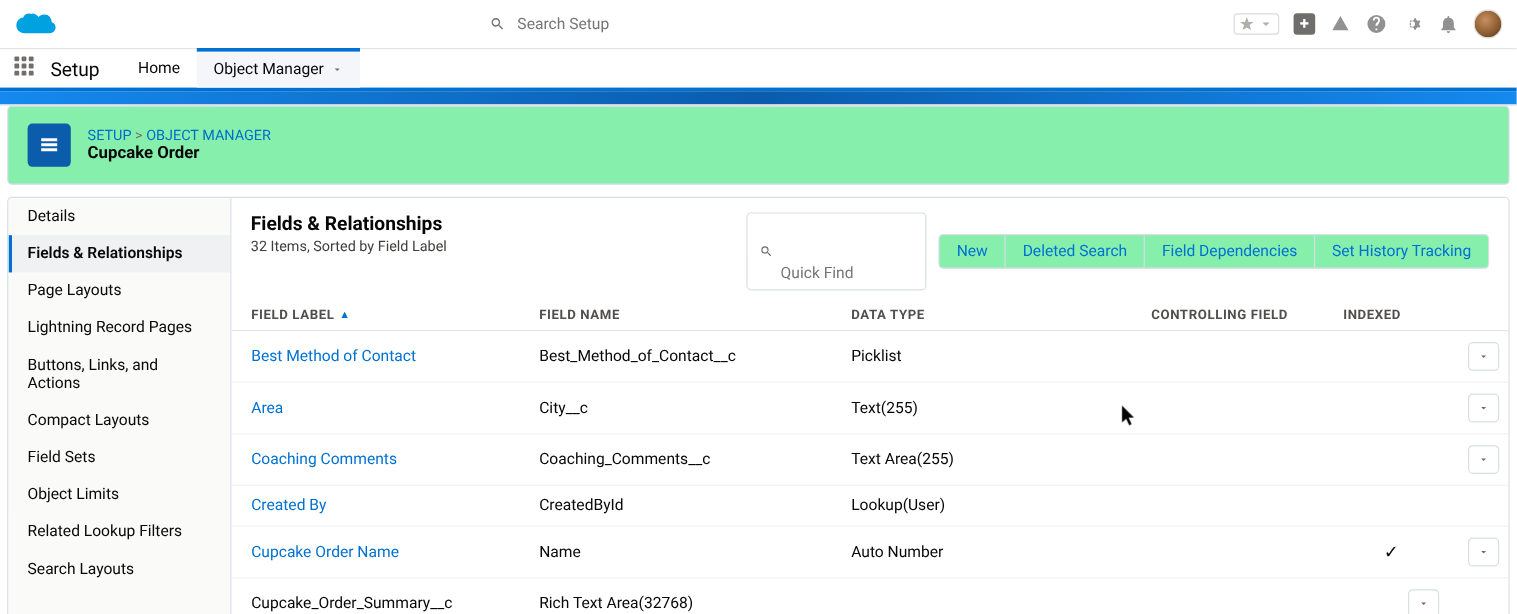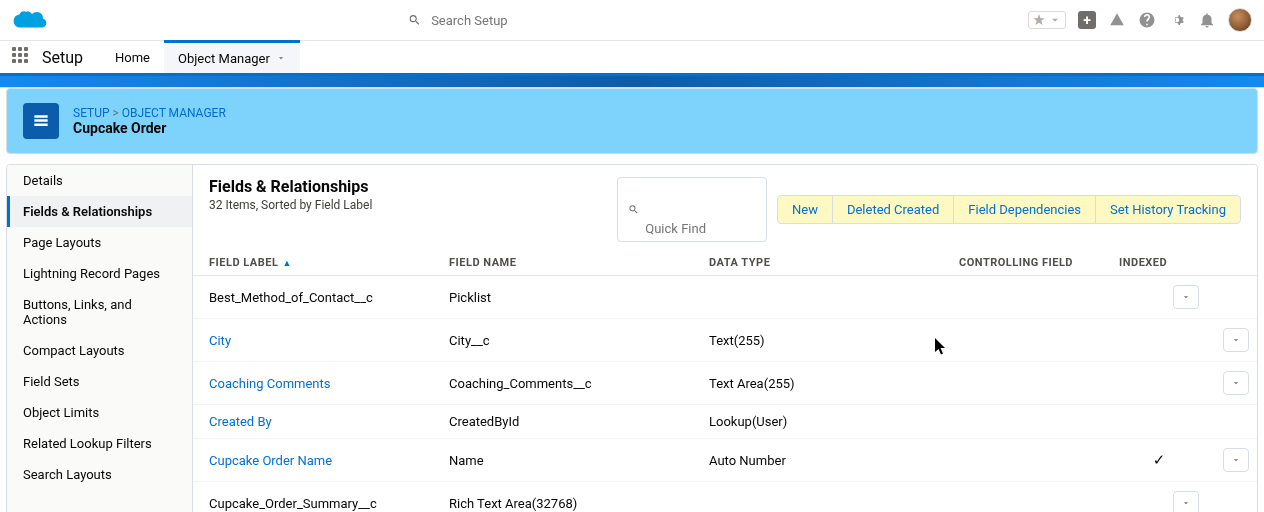--- a/index.html
+++ b/index.html
@@ -26,21 +26,21 @@
 .app-launcher span { background: #706e6b; border-radius: 1px; }
 .app-title { font-size: 16px; font-weight: 400; align-self: center; margin-right: 18px; }
 .nav-item { display: flex; align-items: center; padding: 0 14px; font-size: 13px; color: #080707; cursor: pointer; }
 .nav-item.active { border-top: 3px solid #0070d2; background: #f4f6f9; margin-top: -1px; }
 .nav-item .chev { margin-left: 6px; }
 
 
 .band { height: 12px; background: linear-gradient(90deg, #1589ee, #0b5cab, #1589ee); border-bottom: 1px solid #d8dde6; }
 
 
-.page-card { margin: 0 6px; background: #7dd3fc; border: 1px solid #d8dde6; border-radius: 4px; padding: 14px 16px; display: flex; align-items: center; gap: 14px; margin-top: 0; }
+.page-card { margin: 0 6px; background: #86efac; border: 1px solid #d8dde6; border-radius: 4px; padding: 14px 16px; display: flex; align-items: center; gap: 14px; margin-top: 0; }
 .obj-icon { width: 36px; height: 36px; background: #0b5cab; border-radius: 4px; display: flex; align-items: center; justify-content: center; }
 .obj-icon svg { width: 20px; height: 20px; fill: #fff; }
 .crumbs { font-size: 12px; color: #006dcc; }
 .crumbs a { color: #006dcc; text-decoration: none; }
 .crumbs .sep { color: #706e6b; }
 .obj-title { font-size: 14px; font-weight: 700; color: #080707; }
 
 
 .main { display: flex; margin: 10px 6px 0 6px; border: 1px solid #d8dde6; border-radius: 4px; background: #fafaf9; height: 356px; overflow: hidden; }
 .sidebar { width: 186px; background: #fafaf9; border-right: 1px solid #d8dde6; overflow-y: auto; position: relative; }
@@ -50,21 +50,21 @@
 .side-item.active { background: #f0f1f3; border-left: 3px solid #0070d2; font-weight: 600; padding-left: 13px; }
 
 .content { flex: 1; background: #fff; display: flex; flex-direction: column; overflow: hidden; position: relative; }
 .content-head { padding: 12px 16px 8px 16px; display: flex; align-items: flex-start; }
 .ch-title { font-size: 16px; font-weight: 700; }
 .ch-sub { font-size: 12px; color: #3e3e3c; margin-top: 2px; }
 .ch-actions { margin-left: auto; display: flex; align-items: center; gap: 10px; }
 .quick-find { display: flex; align-items: center; border: 1px solid #d8dde6; border-radius: 4px; padding: 5px 10px; width: 150px; background: #fff; }
 .quick-find svg { width: 13px; height: 13px; fill: #706e6b; margin-right: 6px; }
 .quick-find input { border: none; outline: none; font-size: 13px; width: 100%; margin-top: 38px; }
-.btn-group { display: flex; border: 1px solid #d8dde6; border-radius: 4px; overflow: hidden; background: #fef9c3; }
+.btn-group { display: flex; border: 1px solid #d8dde6; border-radius: 4px; overflow: hidden; background: #86efac; }
 .btn { padding: 6px 14px; font-size: 13px; color: #0070d2; cursor: pointer; border-right: 1px solid #d8dde6; }
 .btn:last-child { border-right: none; }
 
 .tbl { flex: 1; overflow-y: auto; }
 .tbl-head { display: grid; grid-template-columns: 240px 260px 250px 160px 80px 50px; padding: 6px 16px; font-size: 11px; font-weight: 700; letter-spacing: 0.5px; color: #514f4d; border-bottom: 1px solid #e5e5e5; text-align: right; }
 .tbl-head .col { display: flex; align-items: center; gap: 4px; }
 .tbl-head .sort-icn { font-size: 9px; color: #0070d2; }
 .tbl-row { display: grid; grid-template-columns: 240px 260px 250px 160px 80px 50px; padding: 9px 16px; font-size: 13px; align-items: center; border-bottom: 1px solid #f3f2f2; }
 .tbl-row:last-child { border-bottom: none; }
 .fl-link { color: #0070d2; cursor: pointer; }
@@ -187,53 +187,54 @@
       </div>
       <div class="ch-actions">
         <div class="quick-find">
           <svg viewBox="0 0 24 24">
               <path d="M15.5 14h-.79l-.28-.27A6.471 6.471 0 0016 9.5 6.5 6.5 0 109.5 16c1.61 0 3.09-.59 4.23-1.57l.27.28v.79l5 4.99L20.49 19l-4.99-5zm-6 0C7.01 14 5 11.99 5 9.5S7.01 5 9.5 5 14 7.01 14 9.5 11.99 14 9.5 14z"></path>
             </svg>
           <input placeholder="Quick Find" style="">
         </div>
         <div class="btn-group" id="btn-group">
             <div class="btn">New</div>
-            <div class="btn">Deleted Created</div>
+            <div class="btn">Deleted Search</div>
             <div class="btn">Field Dependencies</div>
             <div class="btn">Set History Tracking</div>
           </div>
       </div>
     </div>
 
     <div class="tbl">
       <div class="tbl-head">
         <div class="col">
             <span>FIELD LABEL</span>
             <span class="sort-icn">▲</span>
           </div>
         <div class="col">FIELD NAME</div>
         <div class="col">DATA TYPE</div>
         <div class="col">CONTROLLING FIELD</div>
         <div class="col">INDEXED</div>
         <div></div>
       </div>
       <div id="tbody">
           <div class="tbl-row">
+            <div class="fl-link">Best Method of Contact</div>
             <div>Best_Method_of_Contact__c</div>
             <div>Picklist</div>
             <div></div>
             <div class="check"></div>
             <div class="row-menu">
               <svg viewBox="0 0 24 24">
                 <path d="M7 10l5 5 5-5z"></path>
               </svg>
             </div>
           </div>
           <div class="tbl-row">
-            <div class="fl-link">City</div>
+            <div class="fl-link">Area</div>
             <div>City__c</div>
             <div>Text(255)</div>
             <div></div>
             <div class="check"></div>
             <div class="row-menu">
               <svg viewBox="0 0 24 24">
                 <path d="M7 10l5 5 5-5z"></path>
               </svg>
             </div>
           </div>

